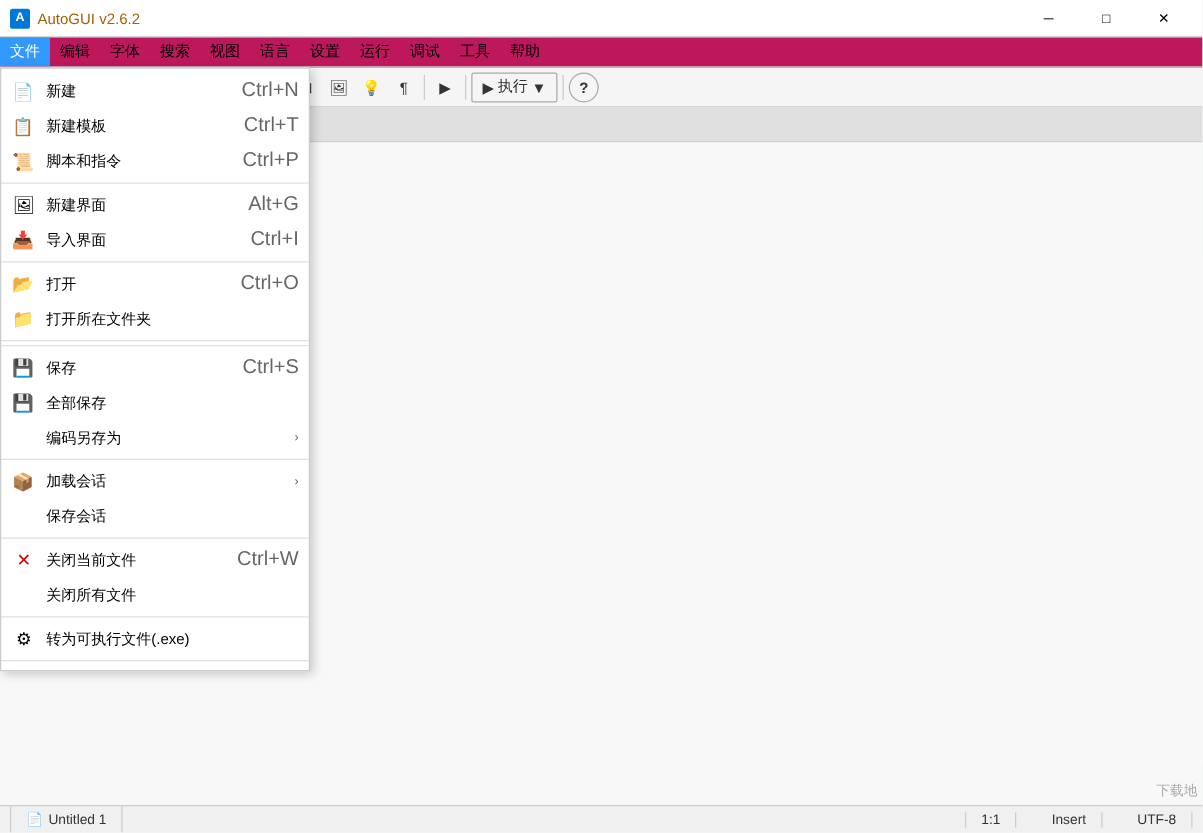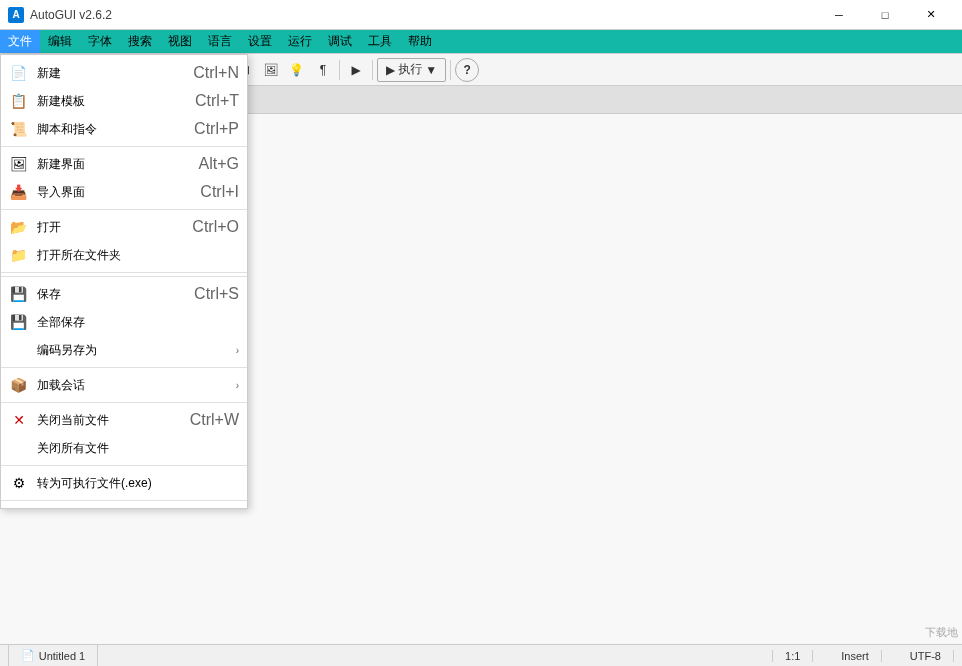--- a/index.html
+++ b/index.html
@@ -32,41 +32,41 @@
       display: flex;
       align-items: center;
       justify-content: center;
       color: white;
       font-size: 10px;
       font-weight: bold;
     }
     .title-bar-text {
       flex: 1;
       font-size: 12px;
-      color: #404040;
+      color: #a16207;
     }
     .title-bar-controls {
       display: flex;
       gap: 0;
     }
     .title-btn {
       width: 46px;
       height: 30px;
       display: flex;
       align-items: center;
       justify-content: center;
       cursor: pointer;
       font-size: 11px;
       color: #000;
     }
 
     
     .menu-bar {
       height: 24px;
-      background: #14b8a6;
+      background: #be185d;
       display: flex;
       align-items: stretch;
       border-bottom: 1px solid #ccc;
       position: relative;
       z-index: 200;
       text-align: right;
     }
     .menu-item {
       padding: 0 8px;
       display: flex;
@@ -402,20 +402,23 @@
   </div>
 
   <div class="dd-item dd-separator"></div>
 
   <div class="dd-item">
     <span class="dd-icon">📦</span>
     <span>加载会话</span>
     <span class="dd-arrow">›</span>
   </div>
 
+  <div class="dd-item">
+    <span>保存会话</span>
+  </div>
 
   <div class="dd-item dd-separator"></div>
 
   <div class="dd-item">
     <span class="dd-icon" style="color:#c00;">✕</span>
     <span>关闭当前文件</span>
     <span class="dd-shortcut">Ctrl+W</span>
   </div>
 
   <div class="dd-item">

